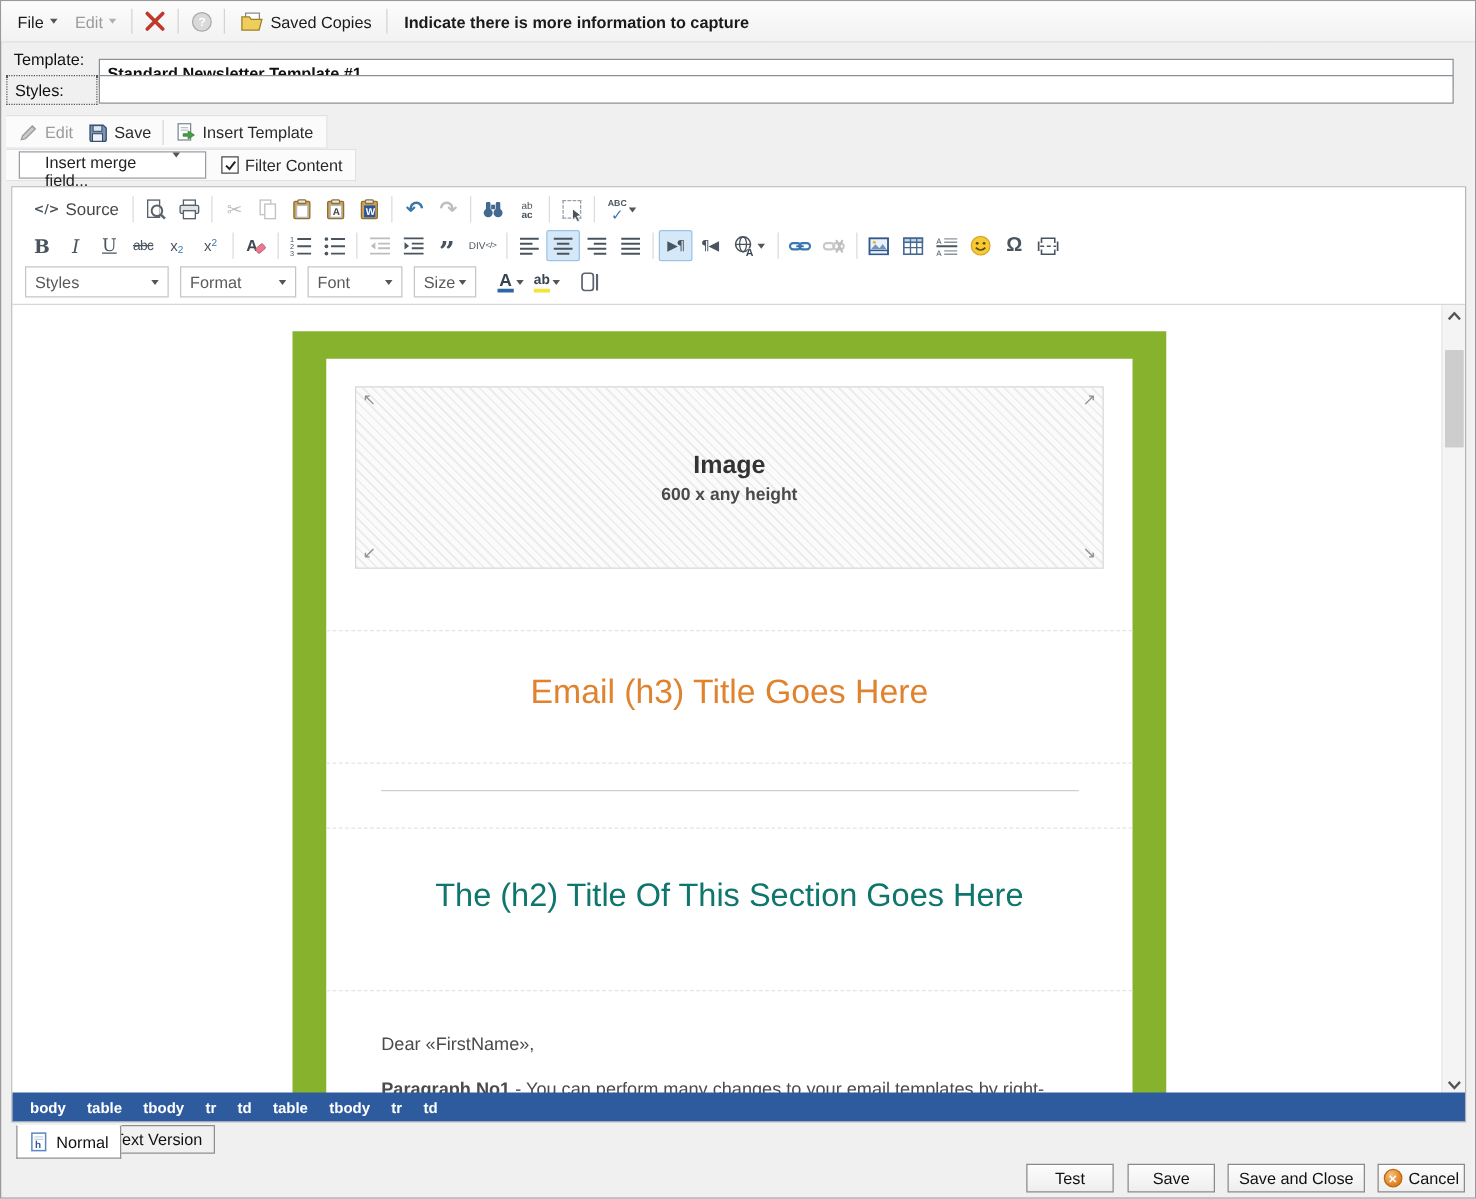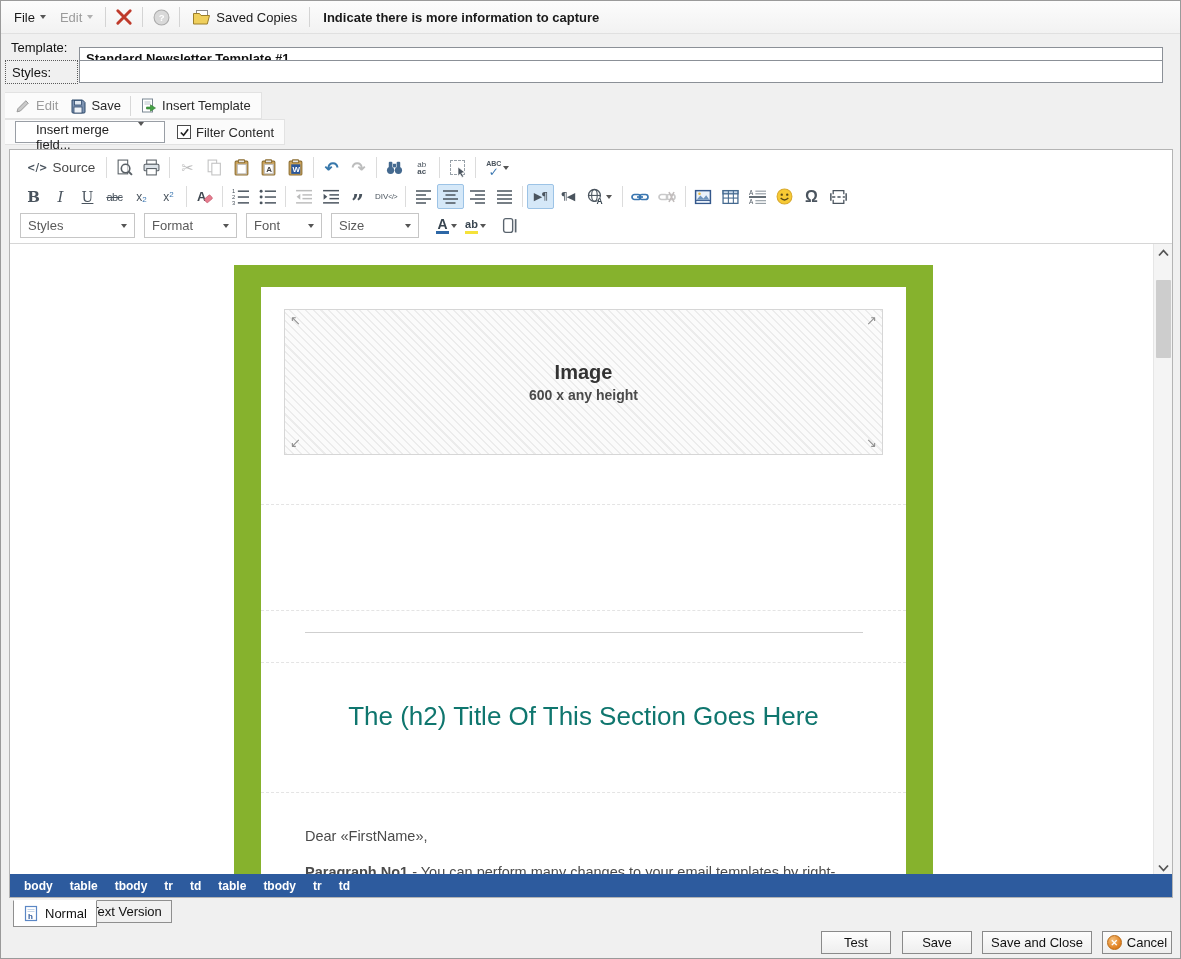--- a/index.html
+++ b/index.html
@@ -493,21 +493,21 @@
           <span class="car"></span>
         </div>
         <div class="combo" style="width:93px">
           <span>Format</span>
           <span class="car"></span>
         </div>
         <div class="combo" style="width:76px">
           <span>Font</span>
           <span class="car"></span>
         </div>
-        <div class="combo" style="width:88px">
+        <div class="combo" style="width:50px">
           <span>Size</span>
           <span class="car"></span>
         </div>
         <div class="tbtn" style="margin-left:4px">
           <span class="colA">
             <span class="a">A</span>
             <span class="bar"></span>
           </span>
           <span class="car"></span>
         </div>
@@ -534,20 +534,21 @@
           <div class="imgph">
             <span class="corner gl" style="left:5px;top:5px">↖</span>
             <span class="corner gl" style="right:5px;top:5px">↗</span>
             <span class="corner gl" style="left:5px;bottom:5px">↙</span>
             <span class="corner gl" style="right:5px;bottom:5px">↘</span>
             <div class="t1">Image</div>
             <div class="t2">600 x any height</div>
           </div>
 
           <div class="dashline" style="top:217px"></div>
+          <div class="h3t">Email (h3) Title Goes Here</div>
           <div class="dashline" style="top:323px"></div>
           <div class="solidhr" style="top:345px"></div>
           <div class="dashline" style="top:375px"></div>
 
           <div class="h2t">The (h2) Title Of This Section Goes Here</div>
           <div class="dashline" style="top:505px"></div>
 
           <div class="greet">Dear «FirstName»,</div>
           <div class="parat">
             <b>Paragraph No1</b><span> - You can perform many changes to your email templates by right-clicking</span>

